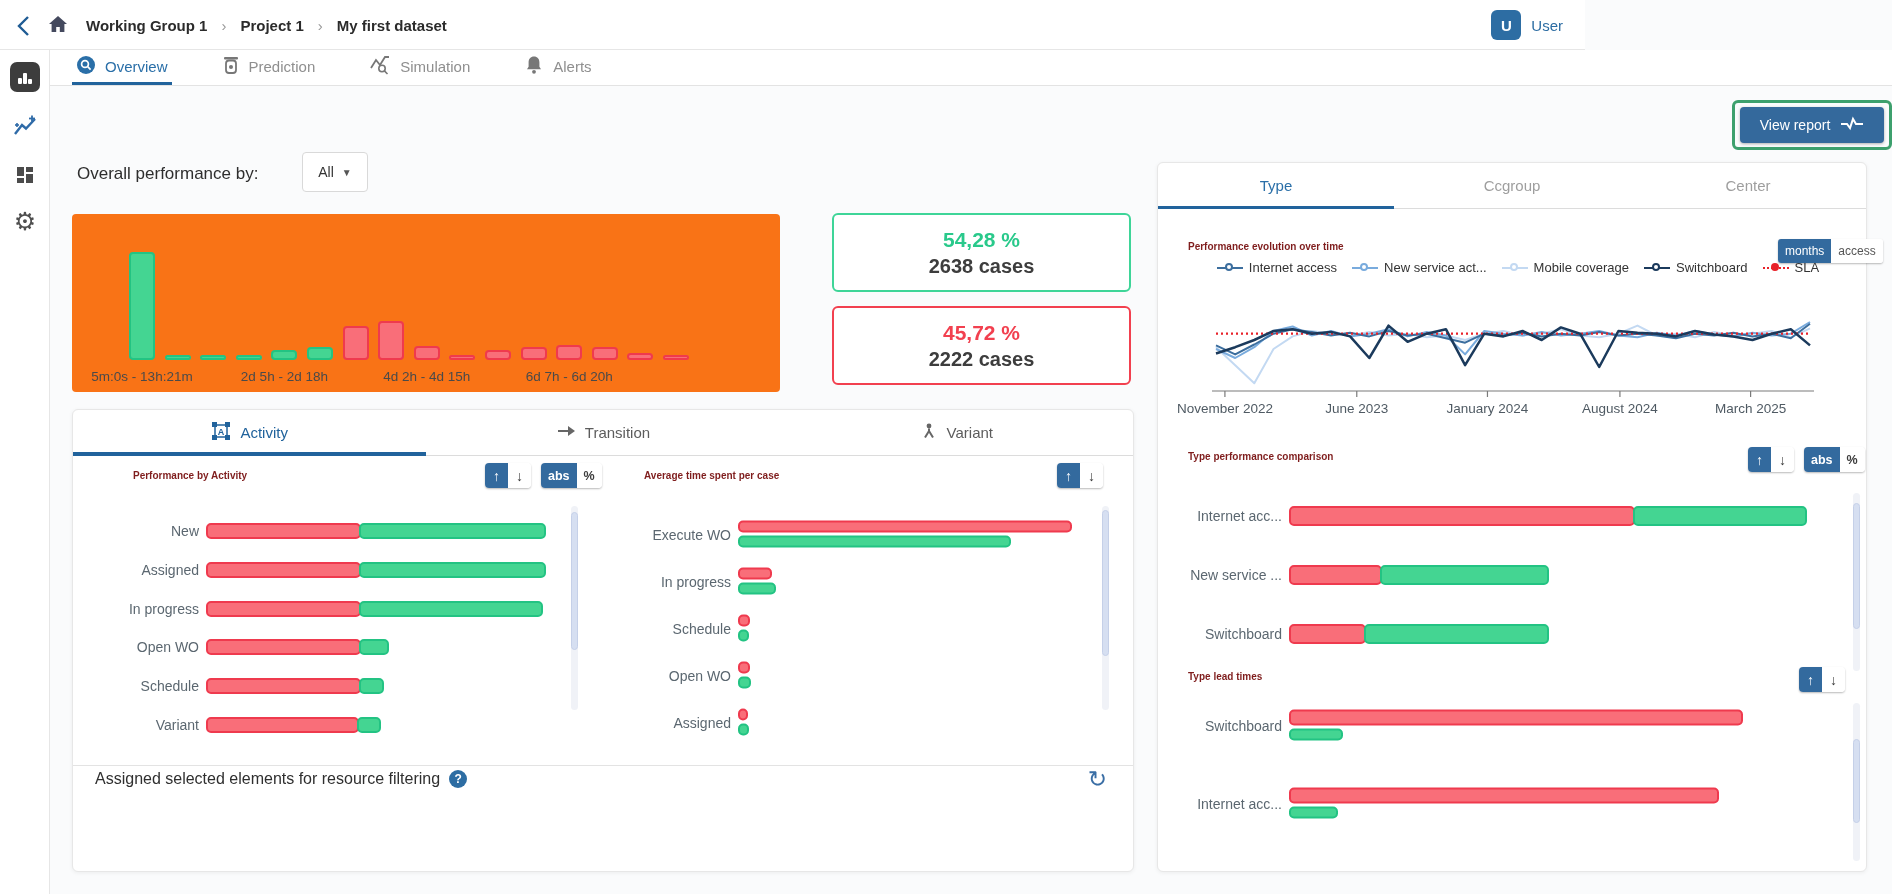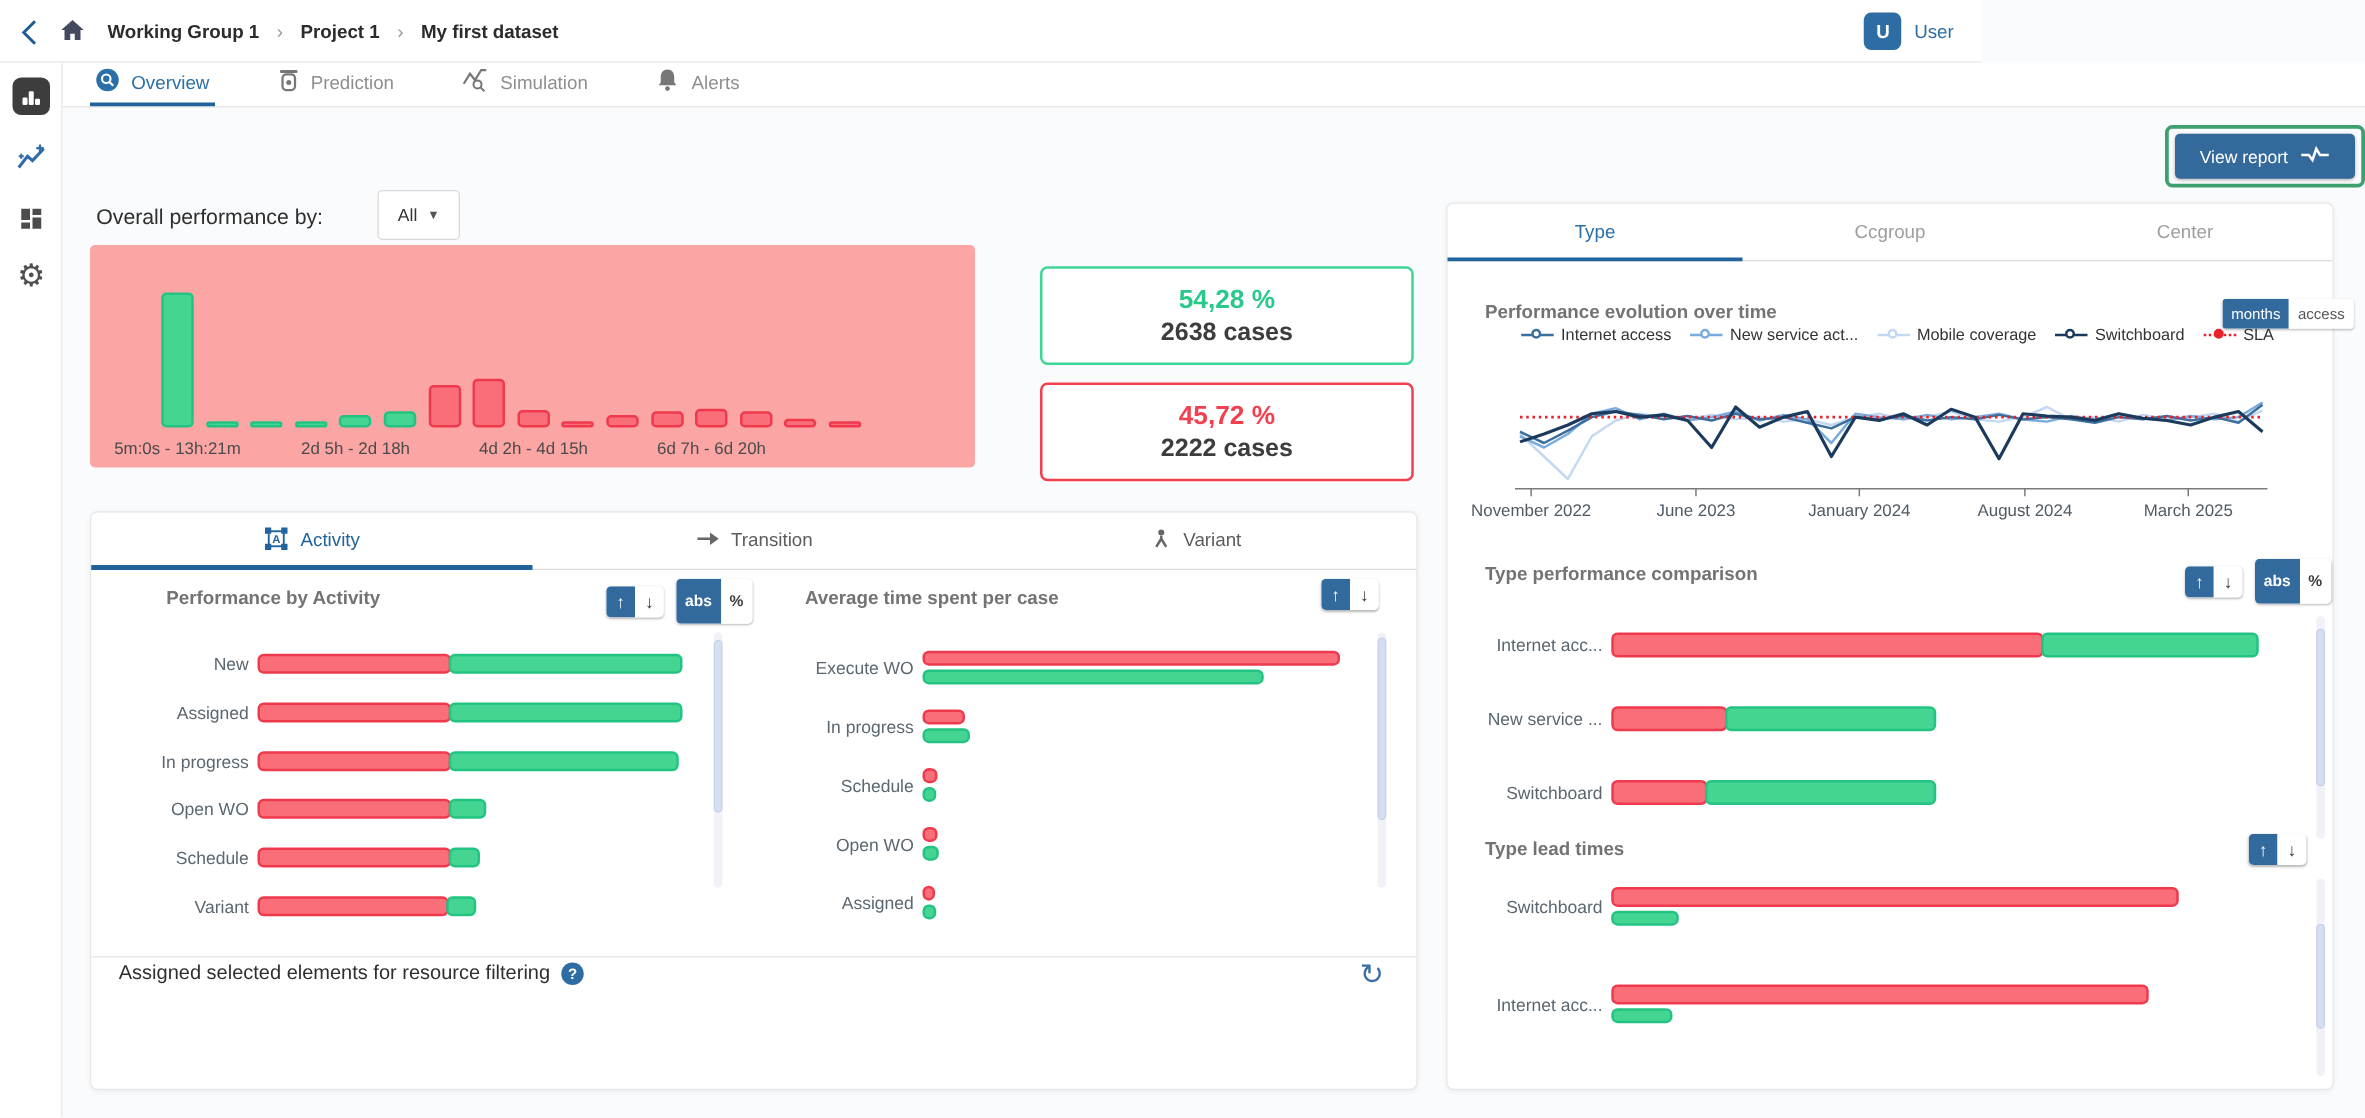--- a/index.html
+++ b/index.html
@@ -34,21 +34,21 @@
   
   #vr-ring { left:1732px; top:100px; width:160px; height:50px; border:3px solid #3da06d; border-radius:6px; }
   #vr-btn { left:1740px; top:107px; width:144px; height:36px; background:#34699c; border-radius:4px; color:#fff; font-size:14px; display:flex; align-items:center; justify-content:center; gap:10px; cursor:pointer; box-shadow:0 1px 3px rgba(0,0,0,.3); }
 
   
   #filter-label { left:77px; top:164px; font-size:17px; color:#2e2e2e; }
   #filter-dd { left:302px; top:152px; width:66px; height:40px; background:#fff; border:1px solid #d9d9d9; border-radius:4px; display:flex; align-items:center; justify-content:center; gap:8px; font-size:14px; color:#333; cursor:pointer; }
   #filter-dd .caret { font-size:10px; color:#555; }
 
   
-  #histogram { left:72px; top:196px; width:708px; height:178px; background:#fca5a5; border-radius:4px; overflow:hidden; }
+  #histogram { left:72px; top:214px; width:708px; height:178px; background:#f97316; border-radius:4px; overflow:hidden; }
   .hist-bar { position:absolute; bottom:32px; width:26px; border-radius:4px; }
   .hist-bar.green { background:#44d592; border:2px solid #23c383; }
   .hist-bar.red { background:#f96e79; border:2px solid #ef3a4e; }
   .hist-lbl { position:absolute; bottom:8px; transform:translateX(-50%); font-size:13.5px; color:#4a4a4a; white-space:nowrap; }
 
   
   .stat { left:832px; width:299px; height:79px; background:#fff; border-radius:6px; display:flex; flex-direction:column; align-items:center; justify-content:center; gap:3px; }
   #stat-green { top:213px; border:2px solid #3ed598; }
   #stat-red { top:306px; border:2px solid #f2404f; }
   .stat .pct { font-size:21px; font-weight:bold; }
@@ -62,35 +62,35 @@
   #right-card { left:1157px; top:162px; width:710px; height:710px; }
 
   .inner-tabs { position:absolute; left:0; top:0; right:0; height:46px; display:flex; border-bottom:1px solid #dcdcdc; }
   .itab { flex:1; display:flex; align-items:center; justify-content:center; gap:9px; font-size:15px; color:#5c5c5c; position:relative; cursor:pointer; }
   .itab.active { color:#21639c; }
   .itab.active::after { content:''; position:absolute; left:0; right:0; bottom:-1px; height:4px; background:#21639c; }
   #right-card .itab.active::after { height:3px; }
   #right-card .itab { color:#9e9e9e; }
   #right-card .itab.active { color:#2a6fa8; }
 
-  .chart-title { position:absolute; font-size:15px; font-weight:bold; color:#737373; white-space:nowrap; }
+  .chart-title { position:absolute; font-size:10px; font-weight:bold; color:#7f1d1d; white-space:nowrap; }
   #pba-title { left:60px; top:60px; }
   #avg-title { left:571px; top:60px; }
   #evo-title { left:30px; top:78px; }
   #cmp-title { left:30px; top:288px; }
   #lead-title { left:30px; top:508px; }
 
   .btn-row { position:absolute; display:flex; gap:10px; align-items:center; }
   #pba-btns { left:412px; top:53px; }
   #avg-btns { left:984px; top:53px; }
   #cmp-btns { left:590px; top:284px; }
   #lead-btns { left:641px; top:504px; }
   .btn-group { display:flex; border-radius:4px; box-shadow:0 1px 2px rgba(0,0,0,.28); overflow:hidden; background:#fff; }
   .sq-btn { width:23px; height:25px; display:flex; align-items:center; justify-content:center; font-size:14px; color:#3c3c3c; background:#fff; cursor:pointer; }
-  .txt-btn { height:36px; padding:0 7px; display:flex; align-items:center; font-size:12.5px; font-weight:bold; color:#3c3c3c; background:#fff; cursor:pointer; }
+  .txt-btn { height:25px; padding:0 7px; display:flex; align-items:center; font-size:12.5px; font-weight:bold; color:#3c3c3c; background:#fff; cursor:pointer; }
   .sq-btn.active, .txt-btn.active { background:#336a9e; color:#fff; }
 
   .hrow { position:absolute; display:flex; align-items:center; gap:7px; transform:translateY(-50%); }
   .hlabel { font-size:14px; color:#5b6770; text-align:right; flex:none; white-space:nowrap; }
   .hbars { display:flex; align-items:center; }
   .hbars.col { flex-direction:column; align-items:flex-start; gap:3px; }
   .hbar { border-radius:5px; flex:none; }
   .bar-red { background:#f96e79; border:2px solid #ef3a4e; }
   .bar-green { background:#44d592; border:2px solid #23c383; }
   .hbars:not(.col) .bar-green { margin-left:-2px; }

